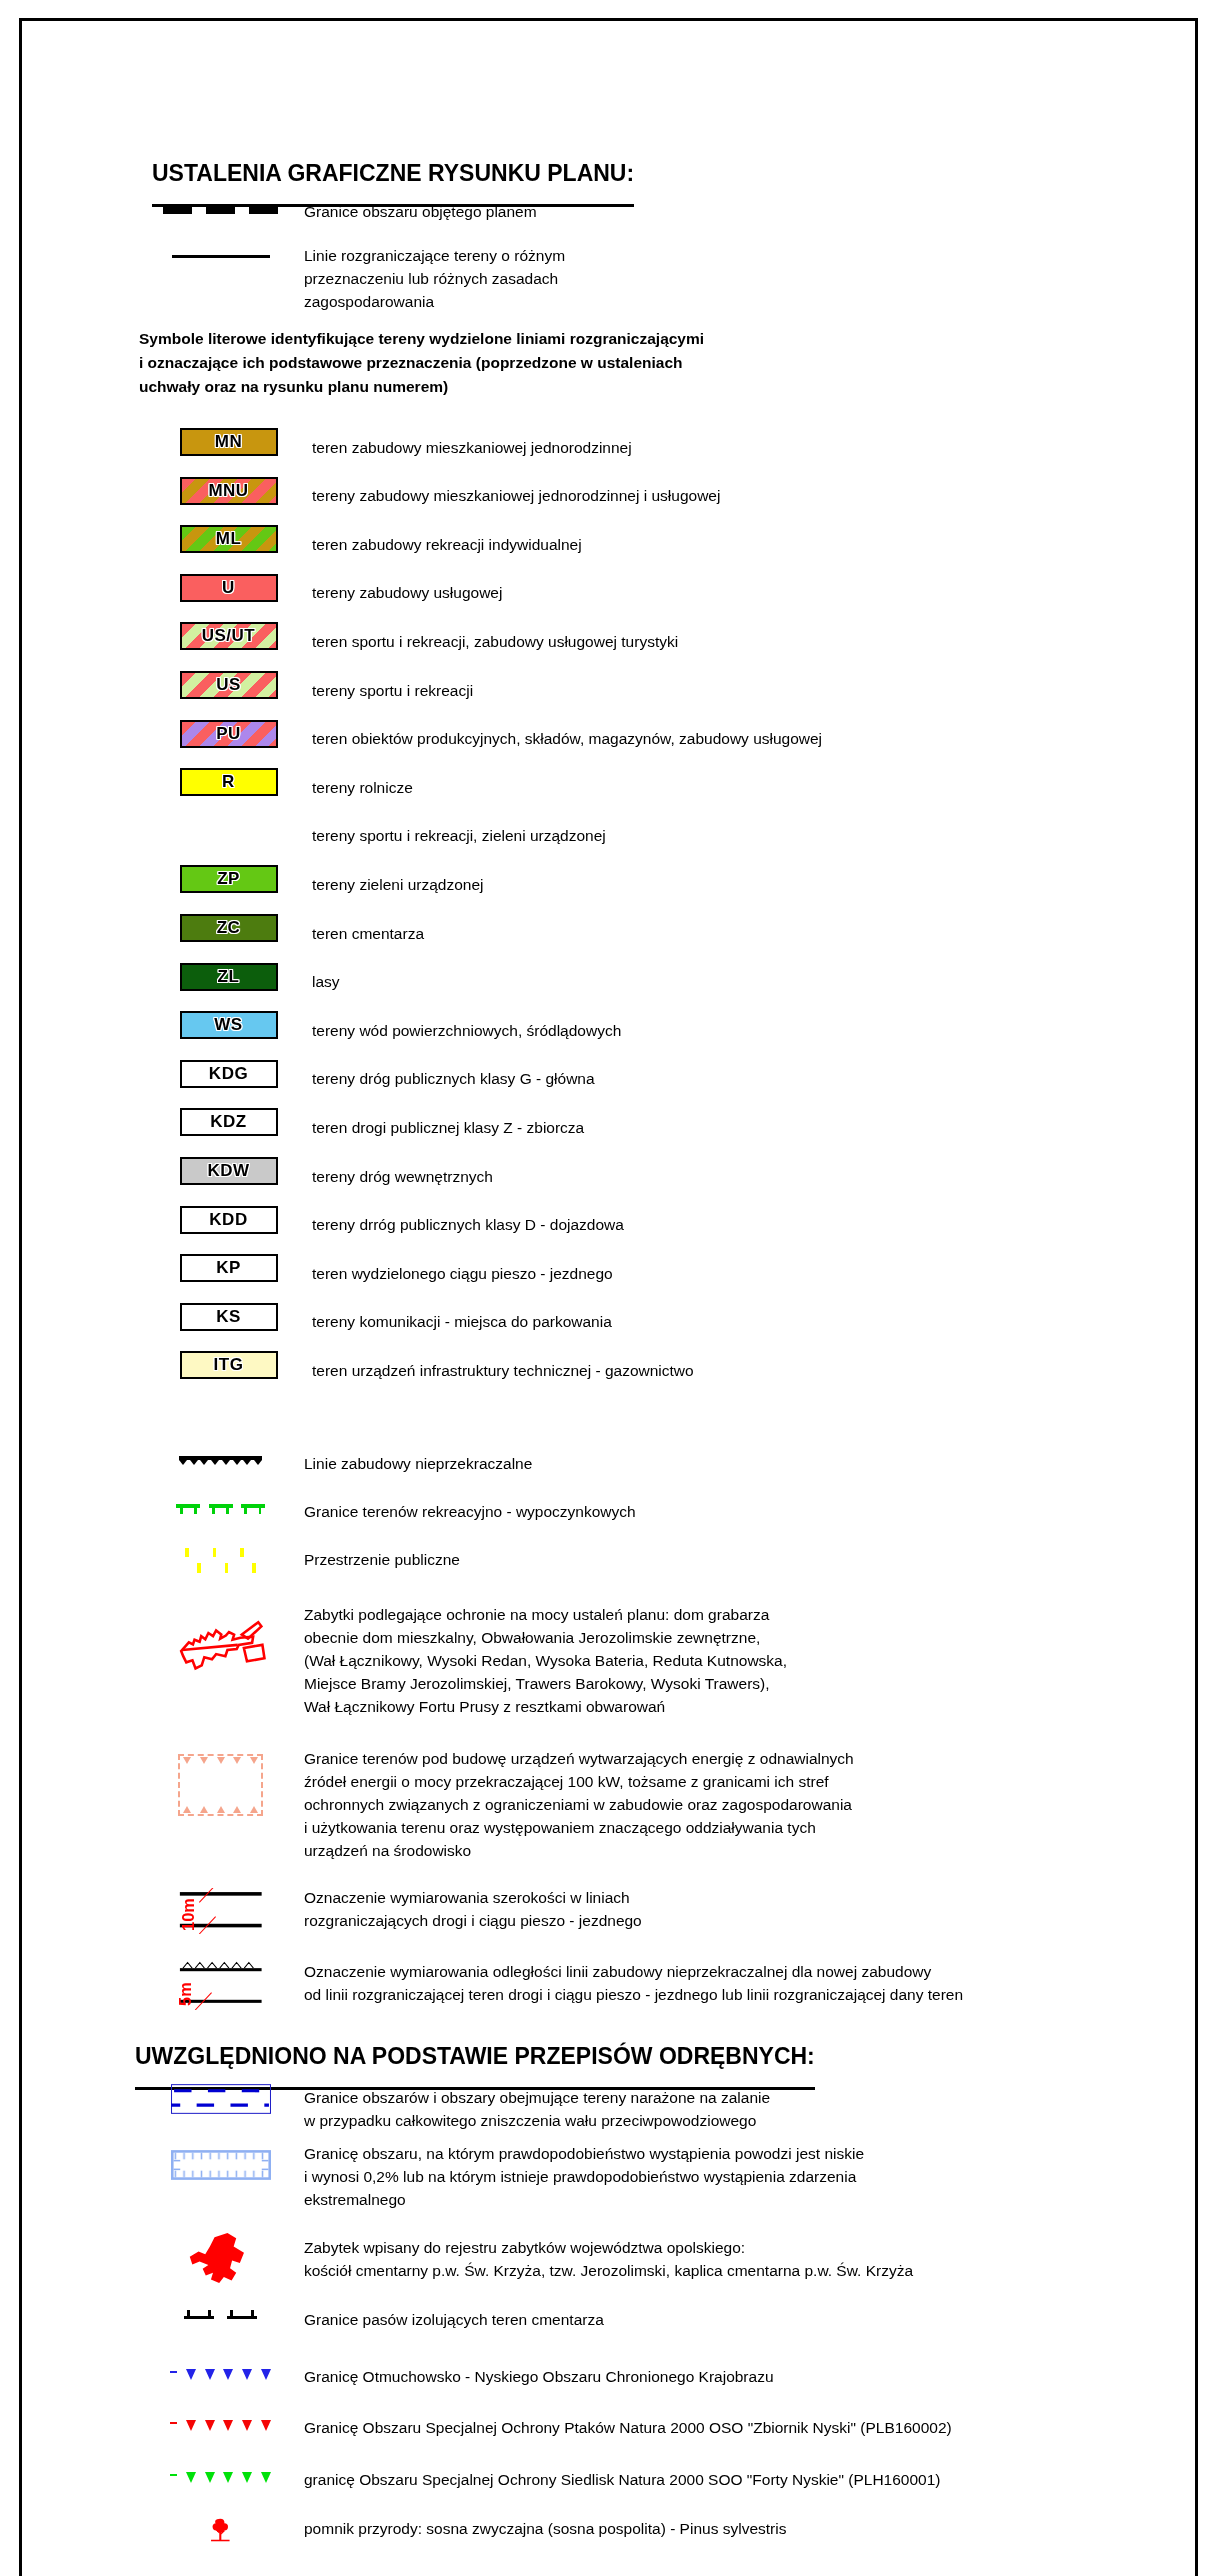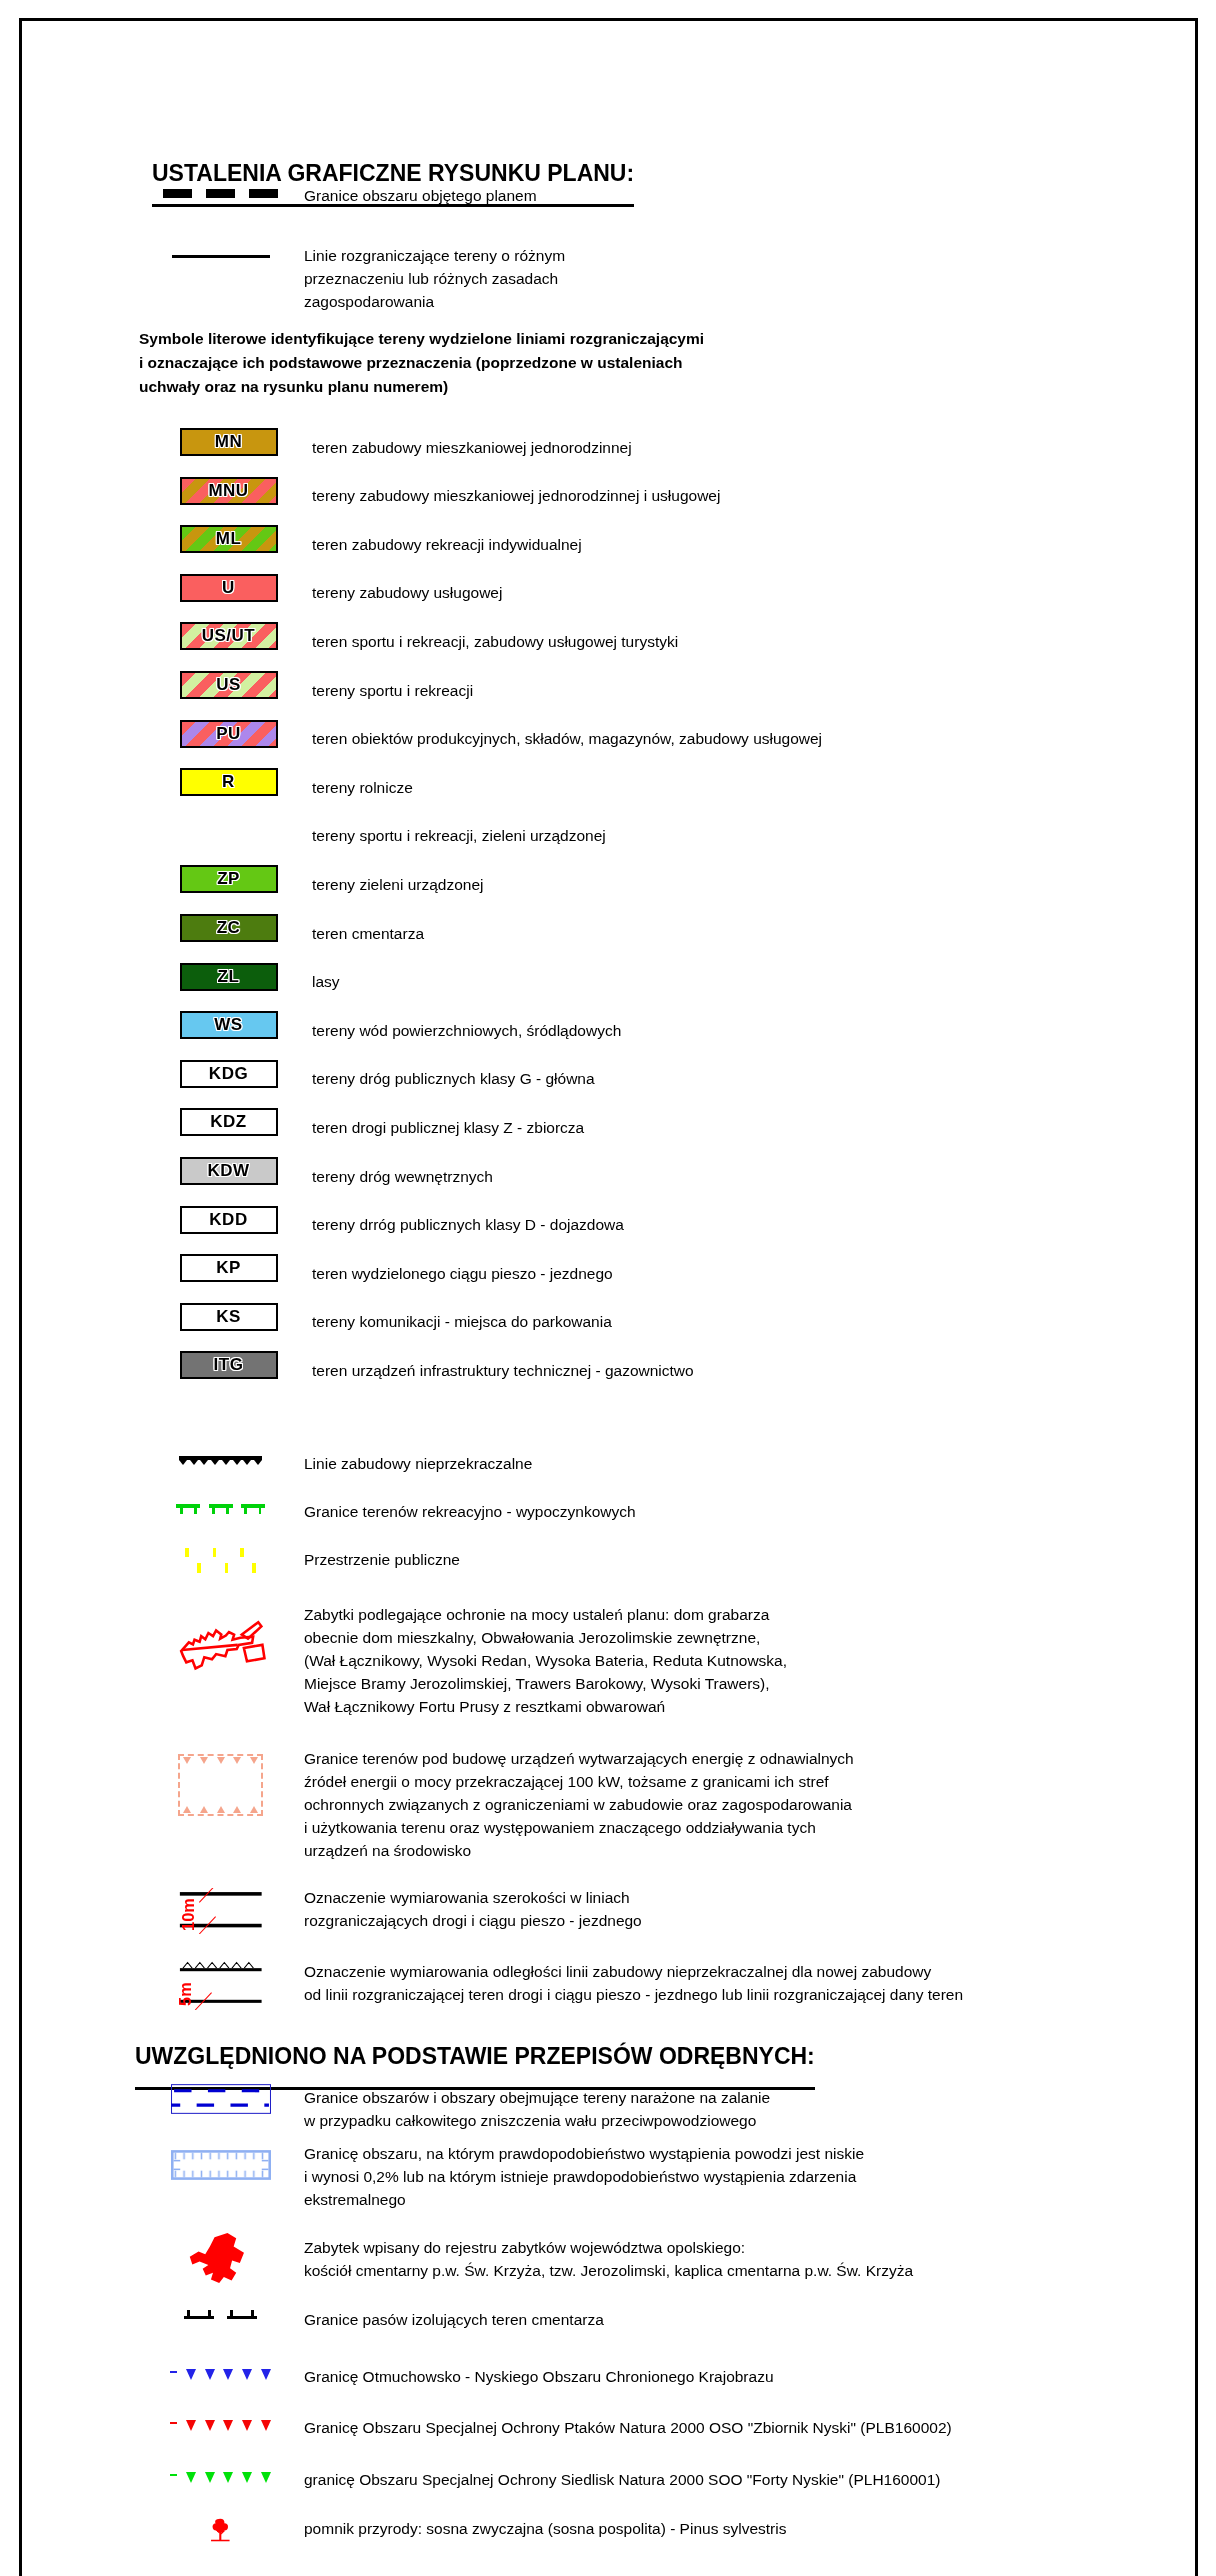--- a/index.html
+++ b/index.html
@@ -52,21 +52,21 @@
 </style>
 </head>
 <body>
 
 <div class="frame"></div>
 
 <div class="hdr" style="top:152px;left:152px">
   <span>USTALENIA  GRAFICZNE RYSUNKU PLANU:</span>
 </div>
 
-<div class="row" style="top:184px">
+<div class="row" style="top:200px">
   <div class="sym">
     <div class="dash3">
         <i></i>
         <i></i>
         <i></i>
       </div>
   </div>
   <div class="lbl">Granice obszaru objętego planem</div>
 </div>
 
@@ -213,21 +213,21 @@
 
     <div class="badge-row">
       <div class="sym">
         <div class="badge" style="background: rgb(255, 255, 255);">KS</div>
       </div>
       <div class="lbl">tereny komunikacji - miejsca do parkowania</div>
     </div>
 
     <div class="badge-row">
       <div class="sym">
-        <div class="badge" style="background: #737373;">ITG</div>
+        <div class="badge" style="background: #fef9c3;">ITG</div>
       </div>
       <div class="lbl">teren urządzeń infrastruktury technicznej - gazownictwo</div>
     </div>
   </div>
 
 <div class="row" style="top:1452px">
   <div class="sym">
     <div class="np">
         <div class="bar"></div>
         <div class="tris">

